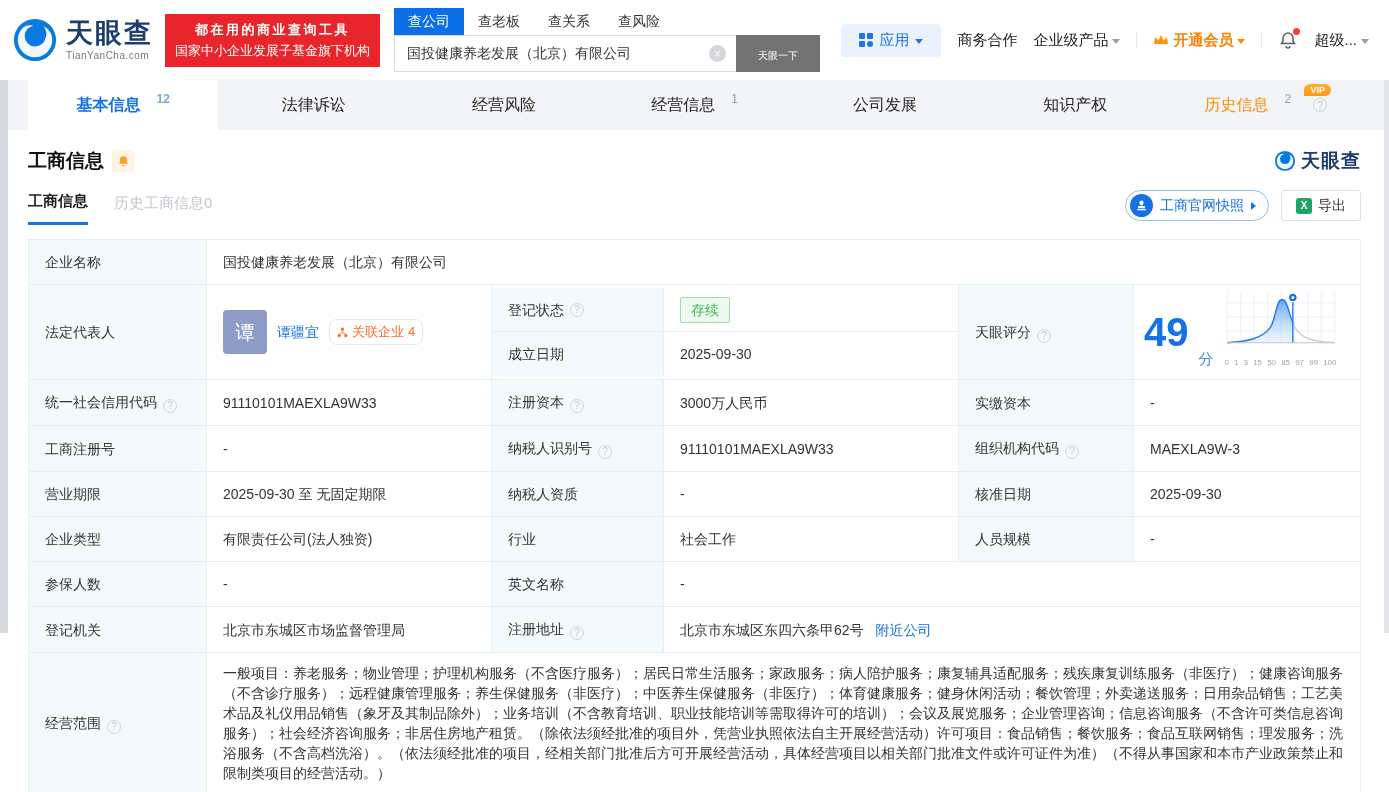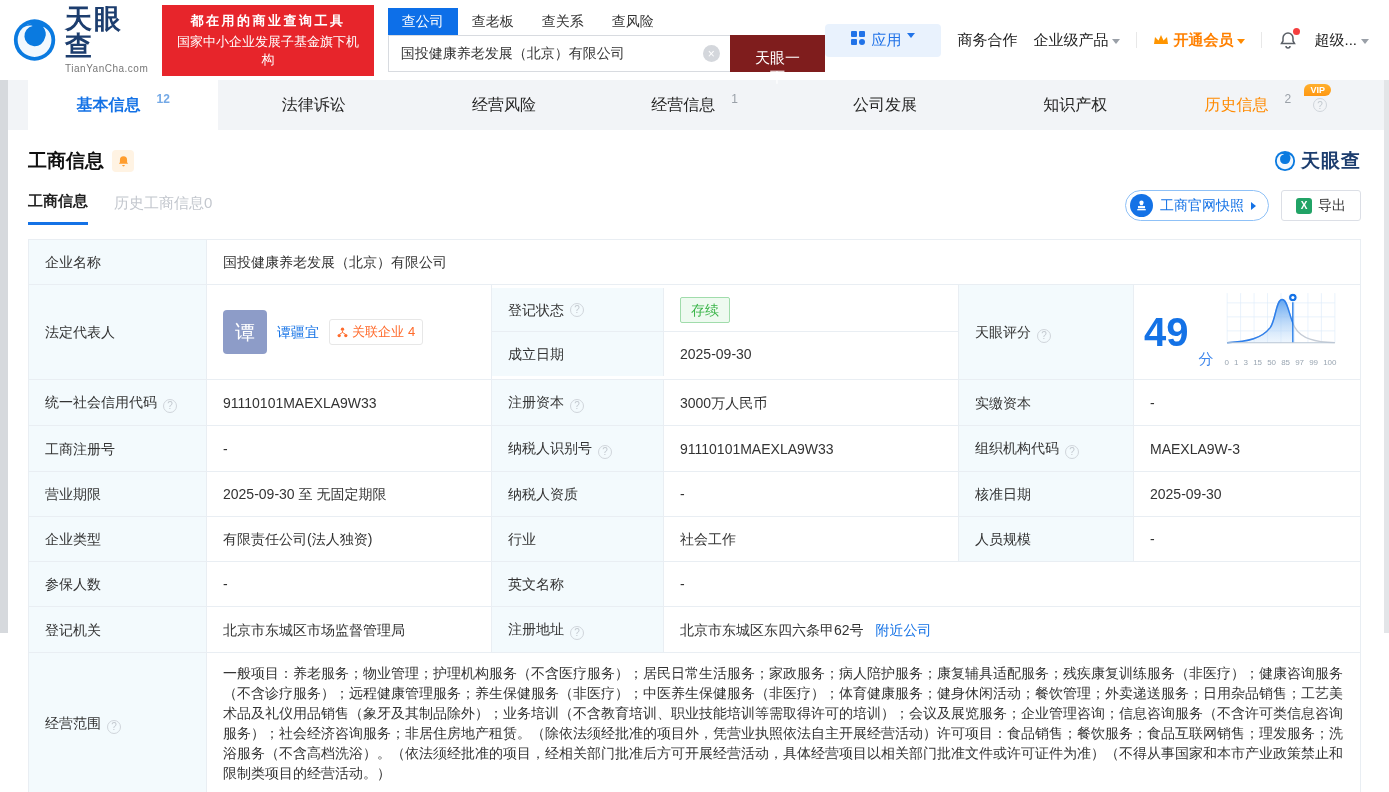--- a/index.html
+++ b/index.html
@@ -16,23 +16,23 @@
   .promo div:first-child { font-size:13px; letter-spacing:2.5px; font-weight:bold; }
   .promo div:last-child { font-size:13px; margin-top:3px; }
   .search-area { margin-left:14px; }
   .search-tabs { display:flex; align-items:flex-end; height:27px; font-size:14px; }
   .st { padding:0 14px; height:27px; display:flex; align-items:center; color:#333; cursor:pointer; }
   .st.active { background:#0d6fe8; color:#fff; }
   .search-row { display:flex; }
   .input-wrap { position:relative; }
   .input-wrap input { width:342px; height:37px; border:1px solid #d8dbe0; border-right:none; padding:0 32px 0 12px; font-size:14px; color:#333; outline:none; font-family:inherit; }
   .clear-icon { position:absolute; right:10px; top:10px; width:17px; height:17px; border-radius:50%; background:#d4d7dc; color:#fff; font-size:12px; display:flex; align-items:center; justify-content:center; cursor:pointer; }
-  .search-btn { height:37px; padding:14px 22px; background:#7f1d1d; color:#fff; border:none; font-size:15px; cursor:pointer; font-family:inherit; }
+  .search-btn { height:37px; padding:14px 22px; background:#737373; color:#fff; border:none; font-size:10px; cursor:pointer; font-family:inherit; }
   .top-menu { margin-left:auto; display:flex; align-items:center; gap:16px; font-size:15px; color:#222; white-space:nowrap; }
-  .apps-chip { display:flex; align-items:flex-start; gap:6px; background:#e9f2fd; border-radius:4px; padding:7px 26px; color:#2173e8; cursor:pointer; }
+  .apps-chip { display:flex; align-items:center; gap:6px; background:#e9f2fd; border-radius:4px; padding:7px 18px; color:#2173e8; cursor:pointer; }
   .menu-link { display:flex; align-items:center; gap:4px; cursor:pointer; color:#222; text-decoration:none; }
   .caret { width:0; height:0; border-left:4px solid transparent; border-right:4px solid transparent; border-top:5px solid #9aa0a8; margin-top:2px; }
   .caret.blue { border-top-color:#2173e8; }
   .caret.orange { border-top-color:#ff8a00; }
   .vip-link { color:#ff8000; font-weight:bold; }
   .divider { width:1px; height:16px; background:#e8e8e8; }
   .bell-wrap { position:relative; cursor:pointer; display:flex; }
   .red-dot { position:absolute; top:-2px; right:-2px; width:7px; height:7px; border-radius:50%; background:#f53f3f; }
 
   
@@ -66,21 +66,21 @@
 
   
   .info-table { width:100%; border-collapse:collapse; margin-top:12px; font-size:14px; table-layout:fixed; }
   .info-table td { border:1px solid #e9eef3; padding:12px 16px; vertical-align:middle; line-height:20px; word-break:break-all; }
   td.lbl { background:#f3fafd; color:#333; }
   .help { display:inline-flex; width:14px; height:14px; border-radius:50%; border:1px solid #d0d5db; color:#c3c9d0; font-size:10px; align-items:center; justify-content:center; margin-left:6px; vertical-align:-2px; cursor:pointer; }
   .help::after { content:"?"; }
   .link { color:#1472e6; cursor:pointer; text-decoration:none; }
   .rep-flex { display:flex; align-items:center; gap:10px; }
   .avatar { width:44px; height:44px; border-radius:4px; background:#8d9cc8; color:#fff; font-size:20px; display:flex; align-items:center; justify-content:center; flex:none; cursor:pointer; }
-  .related-badge { display:flex; align-items:center; gap:4px; border:1px solid #e7e7e7; border-radius:3px; padding:2px 7px; font-size:13px; color:#ff6a2b; cursor:pointer; background:#fff; }
+  .related-badge { display:flex; align-items:center; gap:4px; border:1px solid #e7e7e7; border-radius:8px; padding:2px 7px; font-size:13px; color:#ff6a2b; cursor:pointer; background:#fff; }
   .nested-cell { padding:0 !important; }
   .n-grid { display:grid; grid-template-columns:172px 1fr; }
   .n-cell { padding:0 16px; height:44px; display:flex; align-items:center; }
   .n-lbl { background:#f3fafd; border-right:1px solid #e9eef3; }
   .n-top { border-bottom:1px solid #e9eef3; }
   .status-badge { color:#3cb54a; background:#eefaf0; border:1px solid #a0dcab; border-radius:2px; padding:2px 10px; font-size:14px; }
 
   .score-cell { padding:6px 10px !important; }
   .score-flex { display:flex; align-items:center; gap:10px; }
   .score-num { font-size:40px; font-weight:bold; color:#1472e6; line-height:1; }

